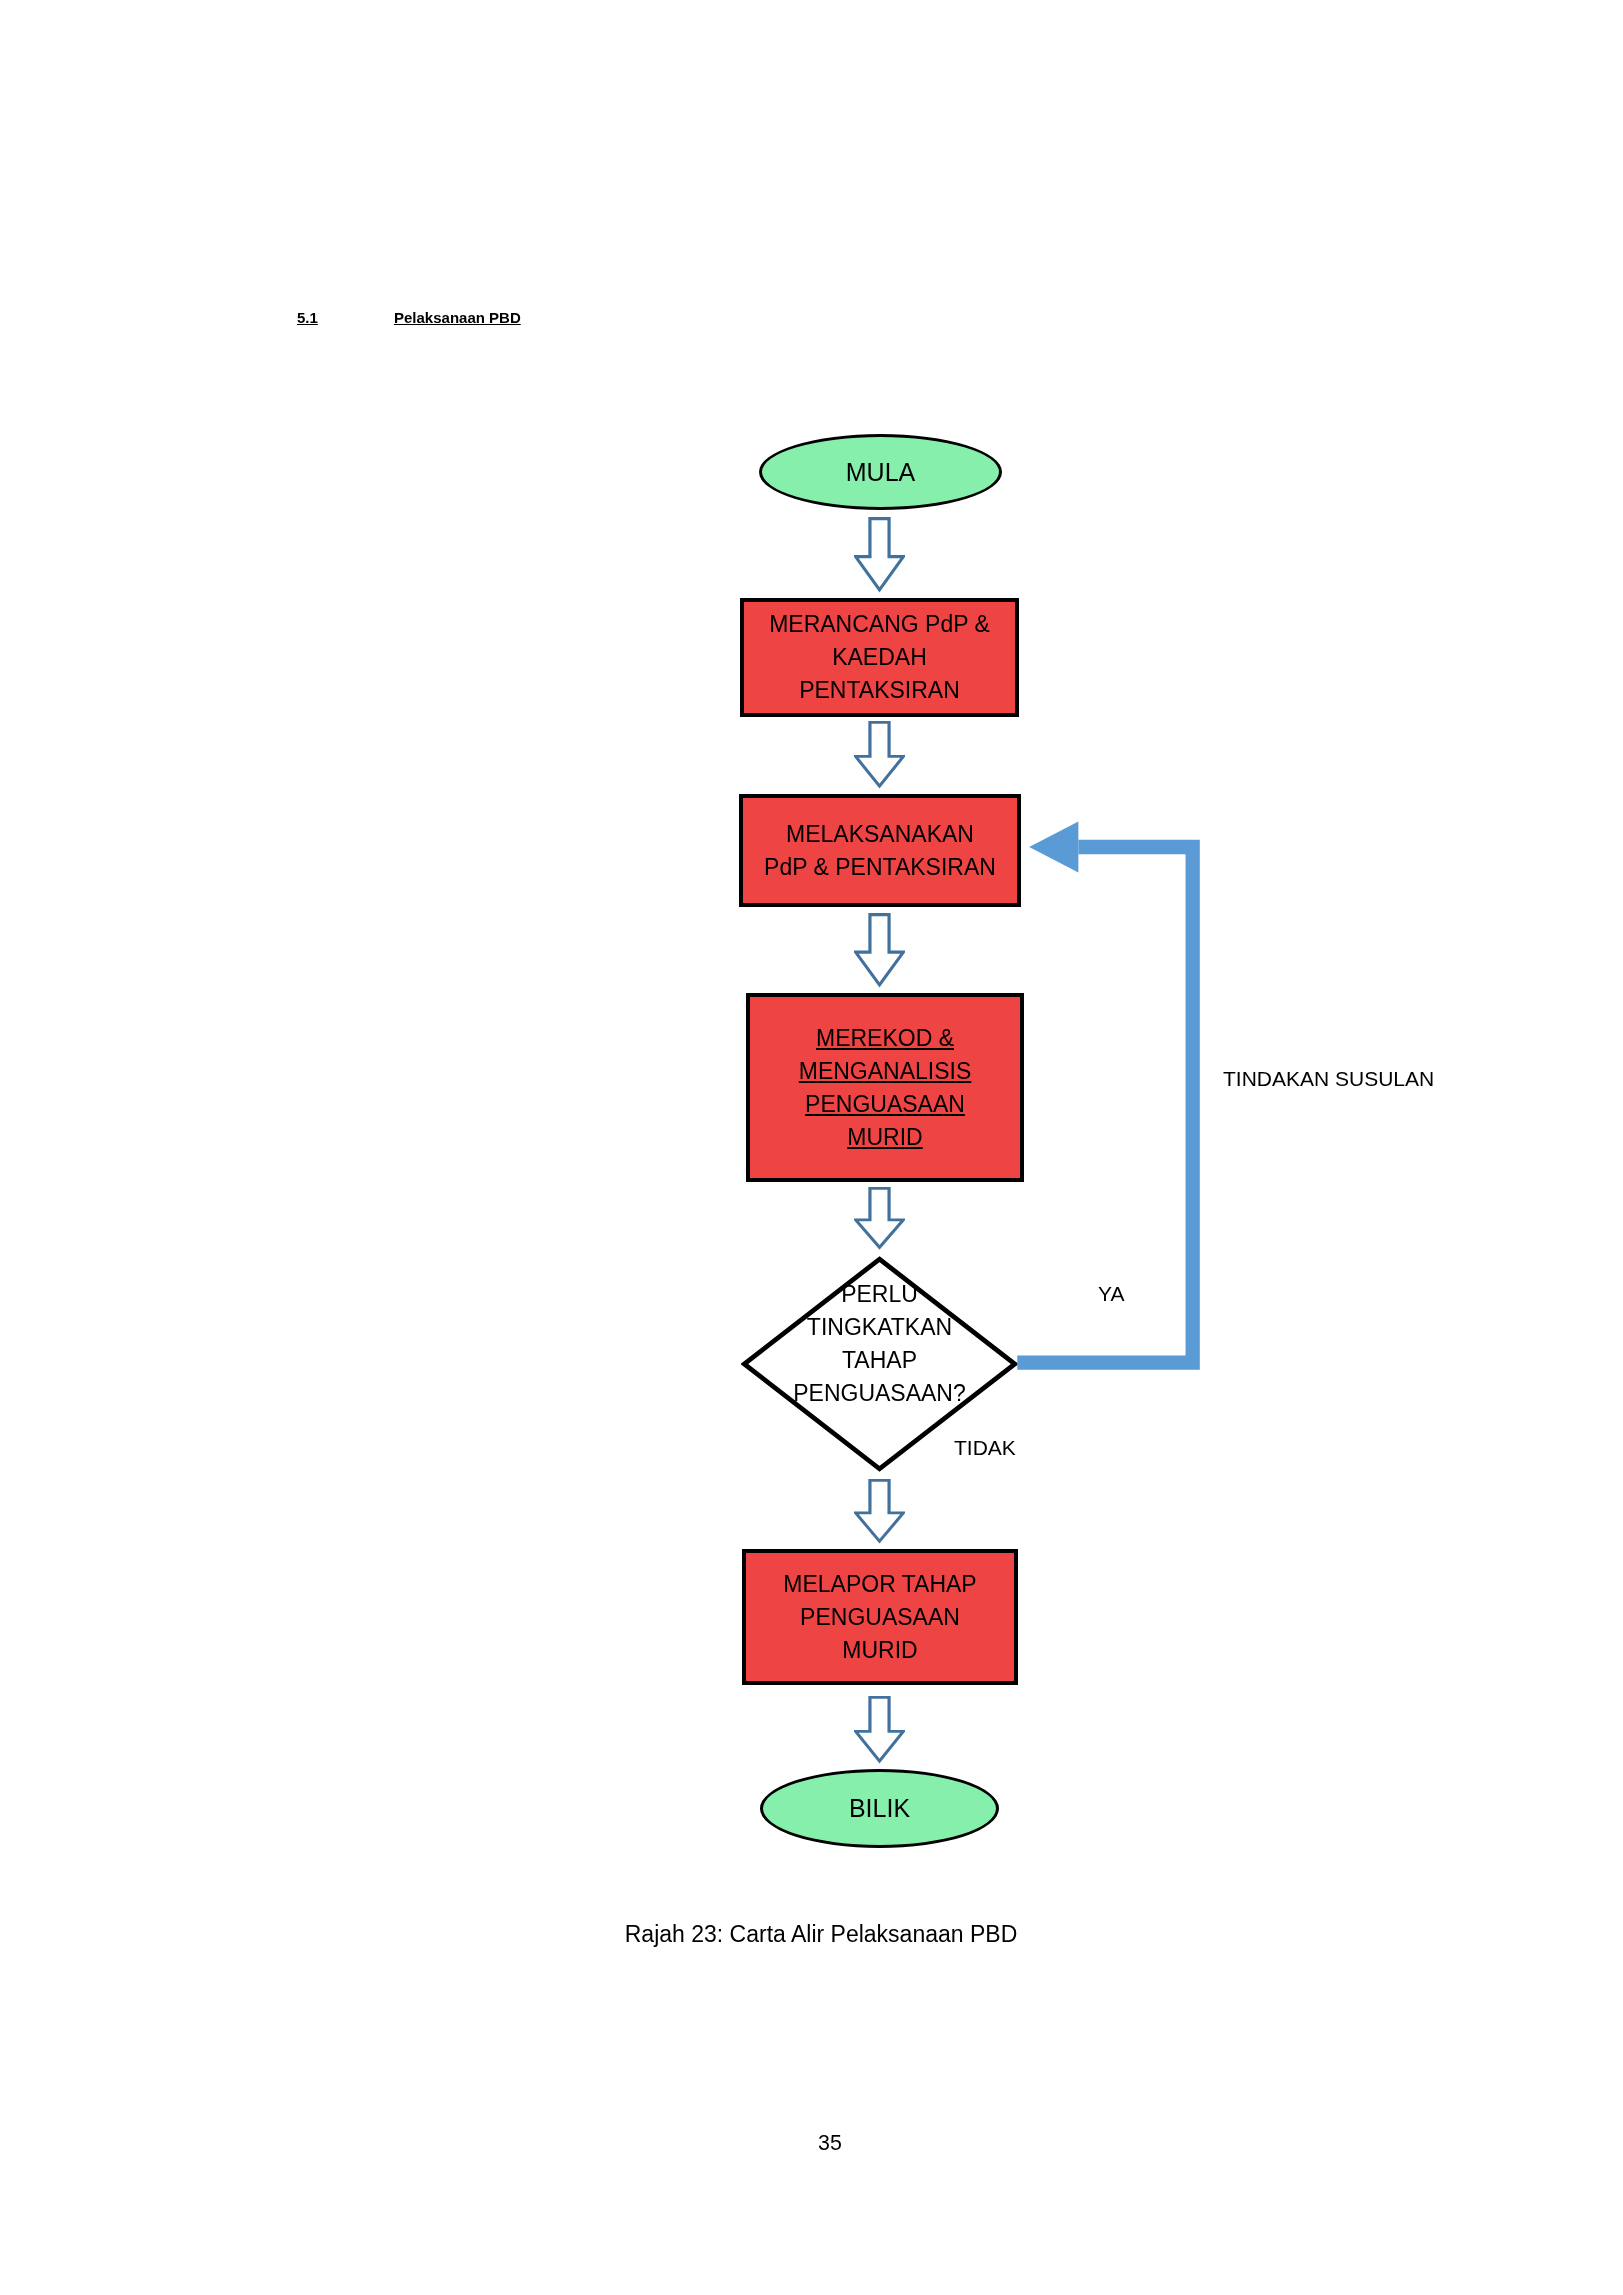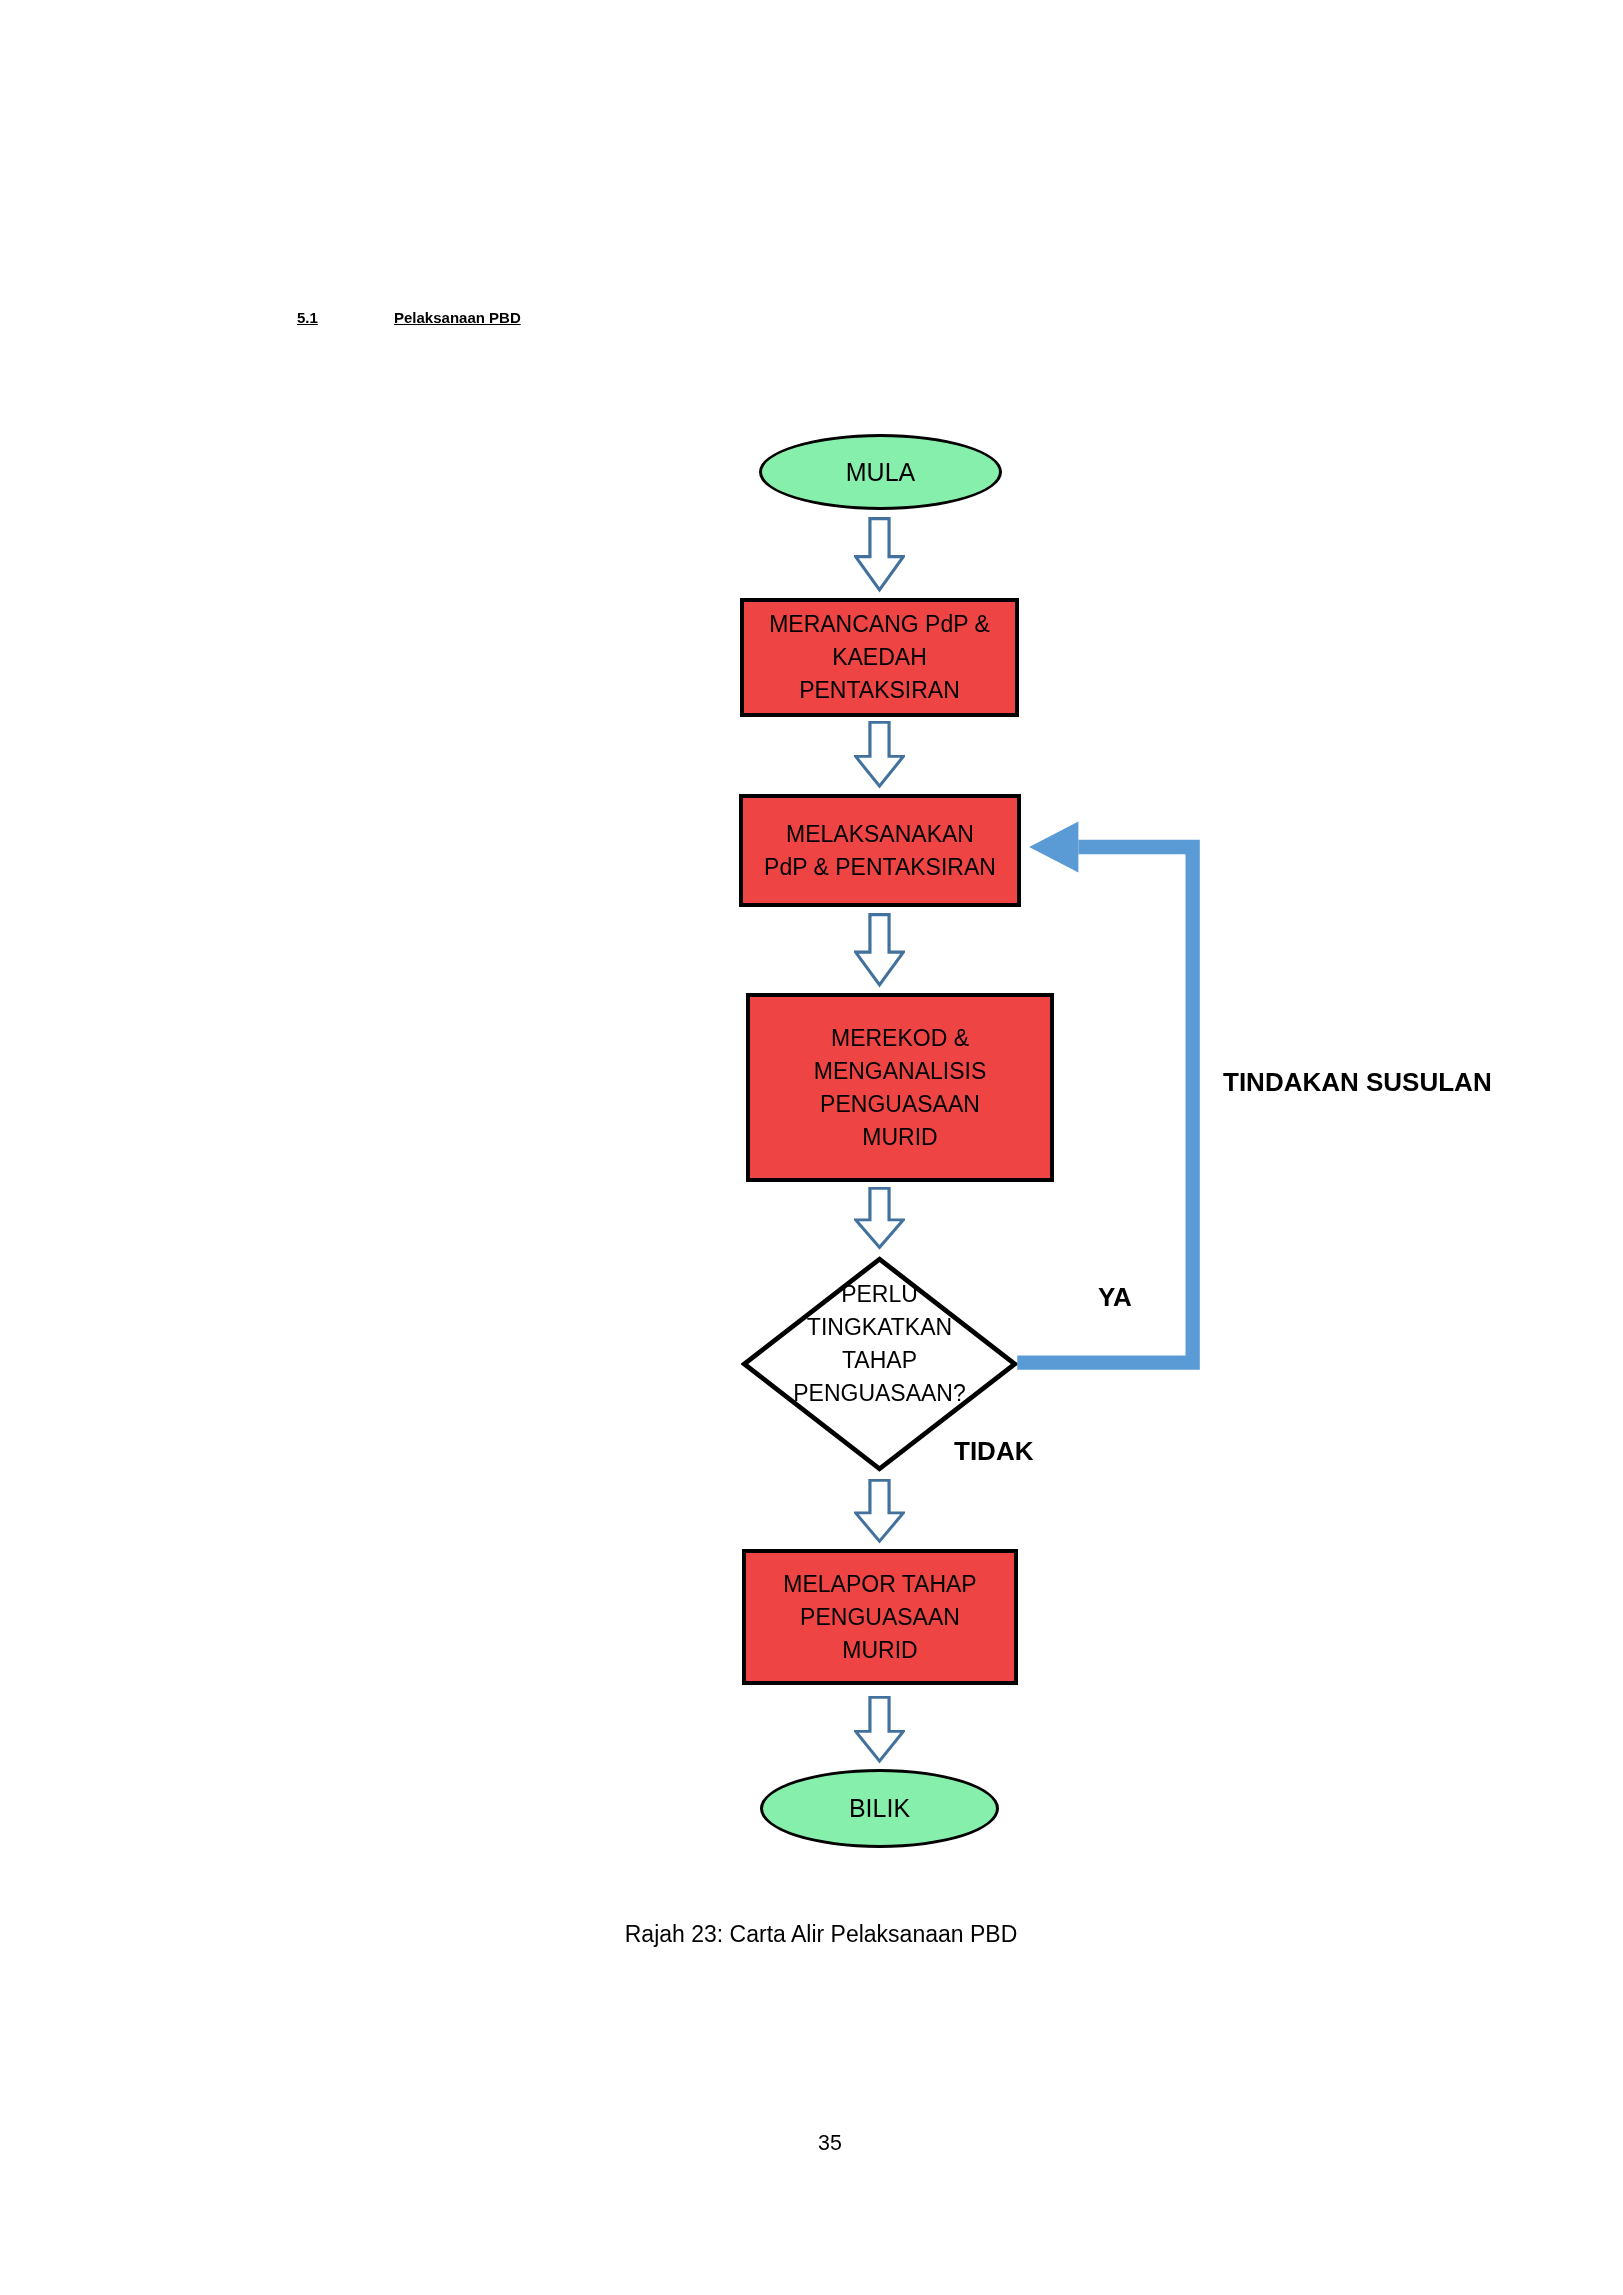--- a/index.html
+++ b/index.html
@@ -37,38 +37,38 @@
   }
   .oval-mula{left:759px;top:434px;width:243px;height:76px;}
   .oval-tamat{left:760px;top:1769px;width:239px;height:79px;}
   .process{
     border:4.8px solid #000;background:#ef4444;box-sizing:border-box;
     display:flex;align-items:center;justify-content:center;
     text-align:center;font-size:23px;line-height:33px;white-space:pre-line;
   }
   .box-merancang{left:740px;top:598px;width:279px;height:119px;}
   .box-melaksanakan{left:739px;top:794px;width:282px;height:113px;}
-  .box-merekod{left:746px;top:993px;width:308px;height:189px;}
+  .box-merekod{left:746px;top:993px;width:278px;height:189px;text-decoration:underline;}
   .box-melapor{left:742px;top:1549px;width:276px;height:136px;}
   .diamond-wrap{left:741px;top:1256px;width:277px;height:216px;}
   .diamond-wrap svg{display:block;width:100%;height:100%;}
   .diamond-text{
     left:741px;top:1278px;width:277px;height:133px;
     text-align:center;font-size:23px;line-height:33px;white-space:pre-line;
   }
   .block-arrow{display:block;}
   .arr1{left:854px;top:517px;width:51px;height:76px;}
   .arr2{left:854px;top:721px;width:51px;height:68px;}
   .arr3{left:854px;top:913px;width:51px;height:75px;}
   .arr4{left:854px;top:1187px;width:51px;height:63px;}
   .arr5{left:854px;top:1479px;width:51px;height:65px;}
   .arr6{left:854px;top:1696px;width:51px;height:68px;}
   .feedback-wrap{left:999px;top:801px;width:254px;height:579px;}
   .feedback-wrap svg{display:block;width:100%;height:100%;}
-  .lbl{font-size:26px;white-space:nowrap;font-weight:bold;}
+  .lbl{font-size:21px;white-space:nowrap;}
   .lbl-feedback{left:1223px;top:1067px;}
   .lbl-ya{left:1098px;top:1282px;}
   .lbl-tidak{left:954px;top:1436px;}
   .caption{
     top:1921px;left:821px;transform:translateX(-50%);
     font-size:23px;white-space:nowrap;
   }
   .pageno{
     top:2131px;left:830px;transform:translateX(-50%);
     font-size:21.4px;

